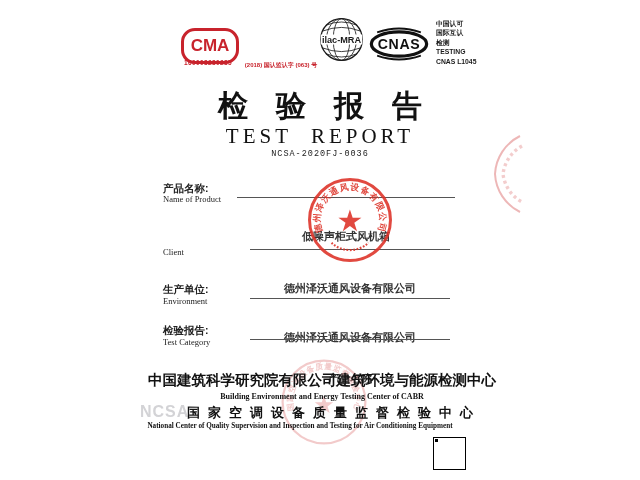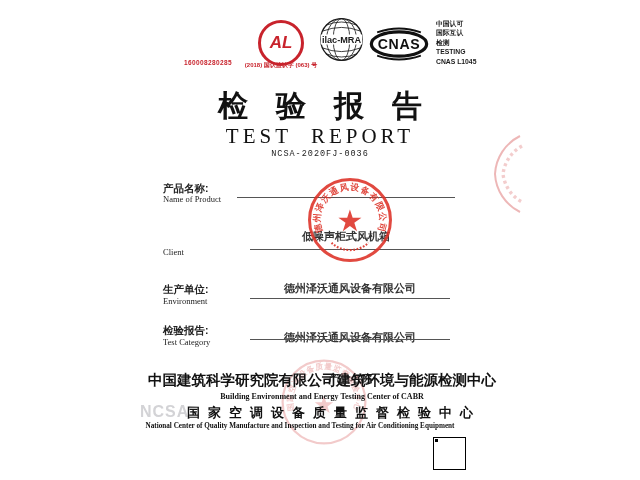--- a/index.html
+++ b/index.html
@@ -49,25 +49,25 @@
   .qr div{width:100%;height:100%;}
   .qr-finder{position:absolute;width:7px;height:7px;border:1.6px solid #000;background:#fff;box-sizing:border-box;z-index:4;}
   .qr-finder > div{position:absolute;left:1px;top:1px;width:2.6px;height:2.6px;background:#000;}
   svg text{font-family:"Liberation Sans",sans-serif;}
 </style>
 </head>
 <body>
 
 <div class="page">
 
+  <div class="abs cma-box">
+    <span class="cma-letters">CMA</span>
+  </div>
   <div class="abs cma-num">160008280285</div>
 
-  <div class="abs cal-box">
-    <span class="cal-letters">AL</span>
-  </div>
   <div class="abs cal-text">(2018) 国认监认字 (063) 号</div>
 
   <svg class="abs ilac-svg" width="45" height="45" viewBox="0 0 54 54">
     <circle cx="27" cy="27" r="25" fill="none" stroke="#1b1b1b" stroke-width="1.6"></circle>
     <path d="M 4,17 Q 27,8 50,17 M 4,37 Q 27,46 50,37 M 8,10 Q 27,2 46,10 M 8,44 Q 27,52 46,44" fill="none" stroke="#1b1b1b" stroke-width="1"></path>
     <ellipse cx="27" cy="27" rx="10" ry="25" fill="none" stroke="#1b1b1b" stroke-width="1"></ellipse>
     <ellipse cx="27" cy="27" rx="18" ry="25" fill="none" stroke="#1b1b1b" stroke-width="1"></ellipse>
     <rect x="2" y="21" width="50" height="12" fill="#ffffff"></rect>
     <text x="27" y="31" text-anchor="middle" font-size="11" font-weight="700" fill="#1b1b1b">ilac-MRA</text>
   </svg>
@@ -131,21 +131,21 @@
     <text font-size="8.6" font-weight="700" fill="#e8a0a0" letter-spacing=".6">
       <textPath href="#footerSealArc" startOffset="50%" text-anchor="middle">国家空调设备质量监督检验中心</textPath>
     </text>
     <text x="50" y="62" text-anchor="middle" font-size="26" fill="#e8a0a0">★</text>
   </svg>
 
   <div class="abs org-zh">中国建筑科学研究院有限公司建筑环境与能源检测中心</div>
   <div class="abs org-en">Building Environment and Energy Testing Center of CABR</div>
   <div class="abs ncsa-wm">NCSA</div>
   <div class="abs center-zh">国家空调设备质量监督检验中心</div>
-  <div class="abs center-en">National Center of Quality Manufacture and Inspection and Testing for Air Conditioning Equipment</div>
+  <div class="abs center-en">National Center of Quality Supervision and Inspection and Testing for Air Conditioning Equipment</div>
 
   <div class="abs qr">
     <div class="qr-finder" style="left:0;top:0">
         <div></div>
       </div>
     <div class="qr-finder" style="right:0;top:0">
         <div></div>
       </div>
     <div class="qr-finder" style="left:0;bottom:0">
         <div></div>

